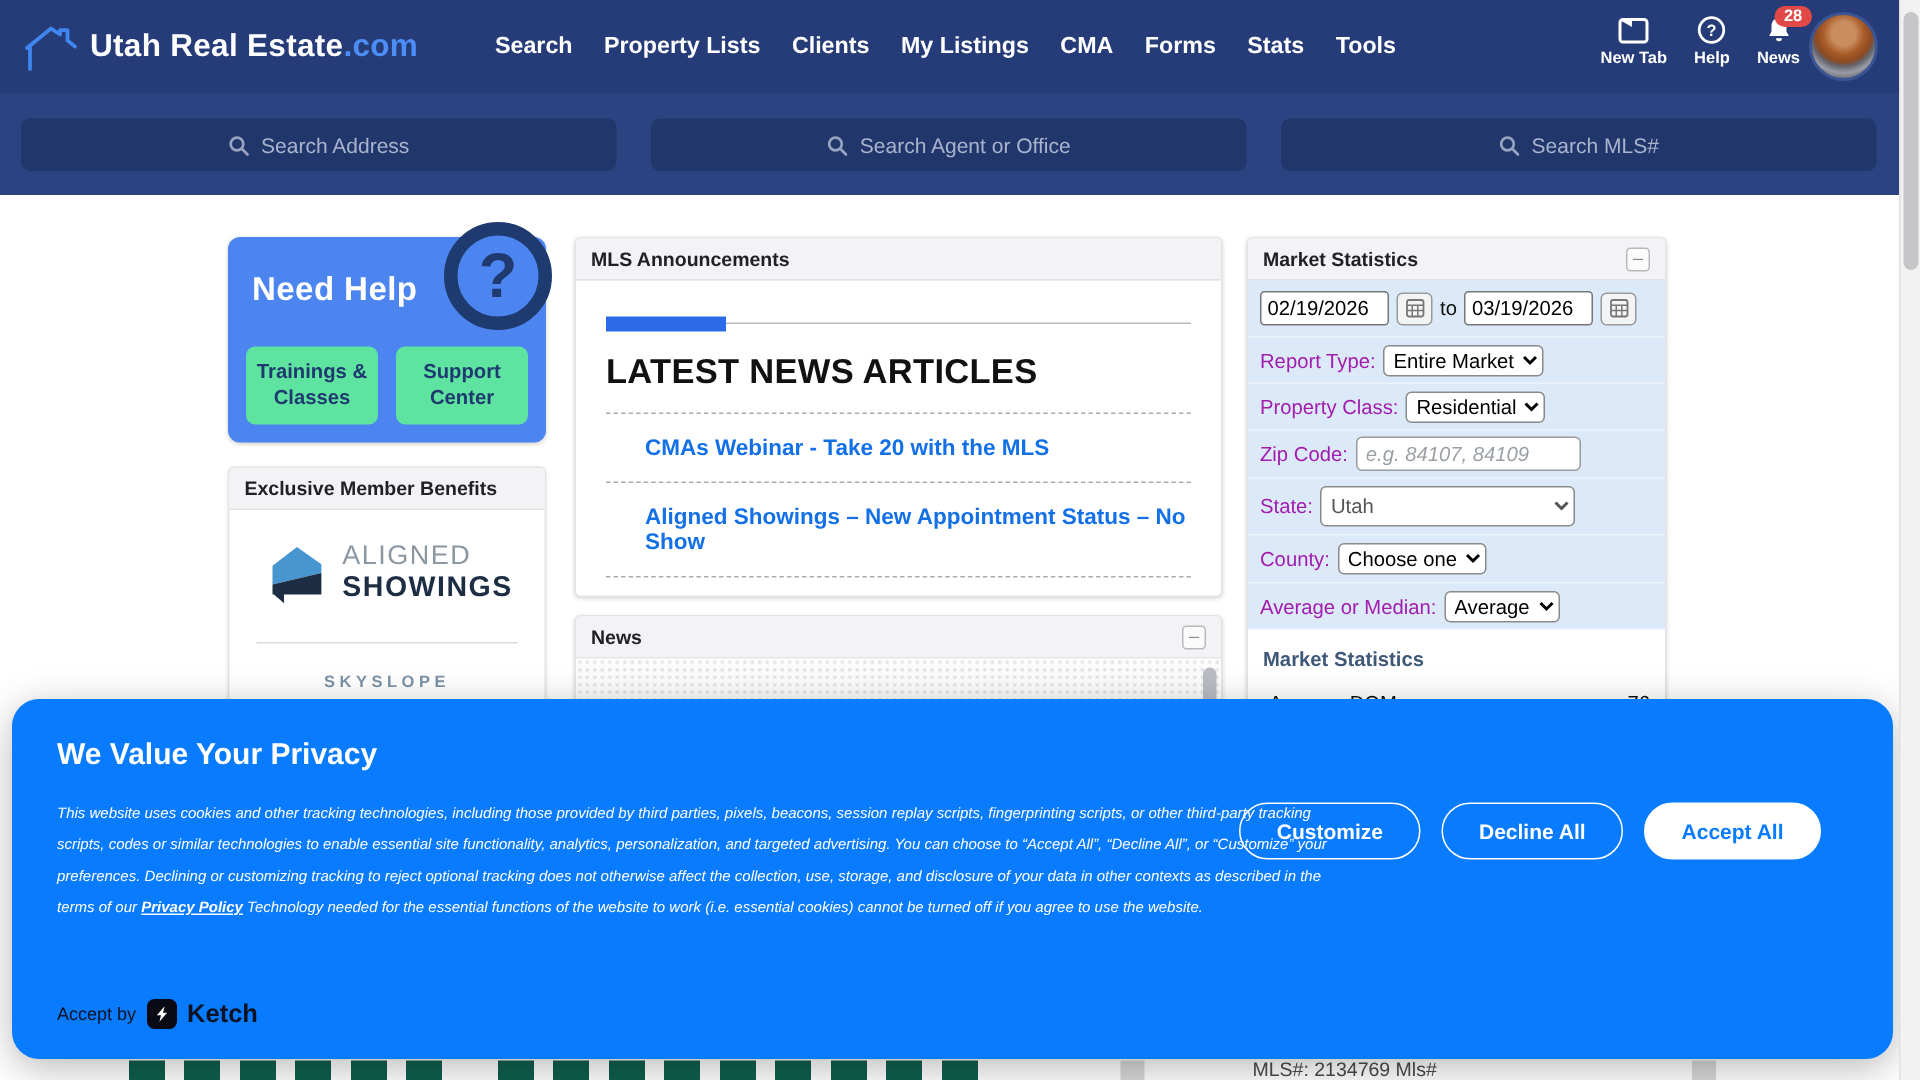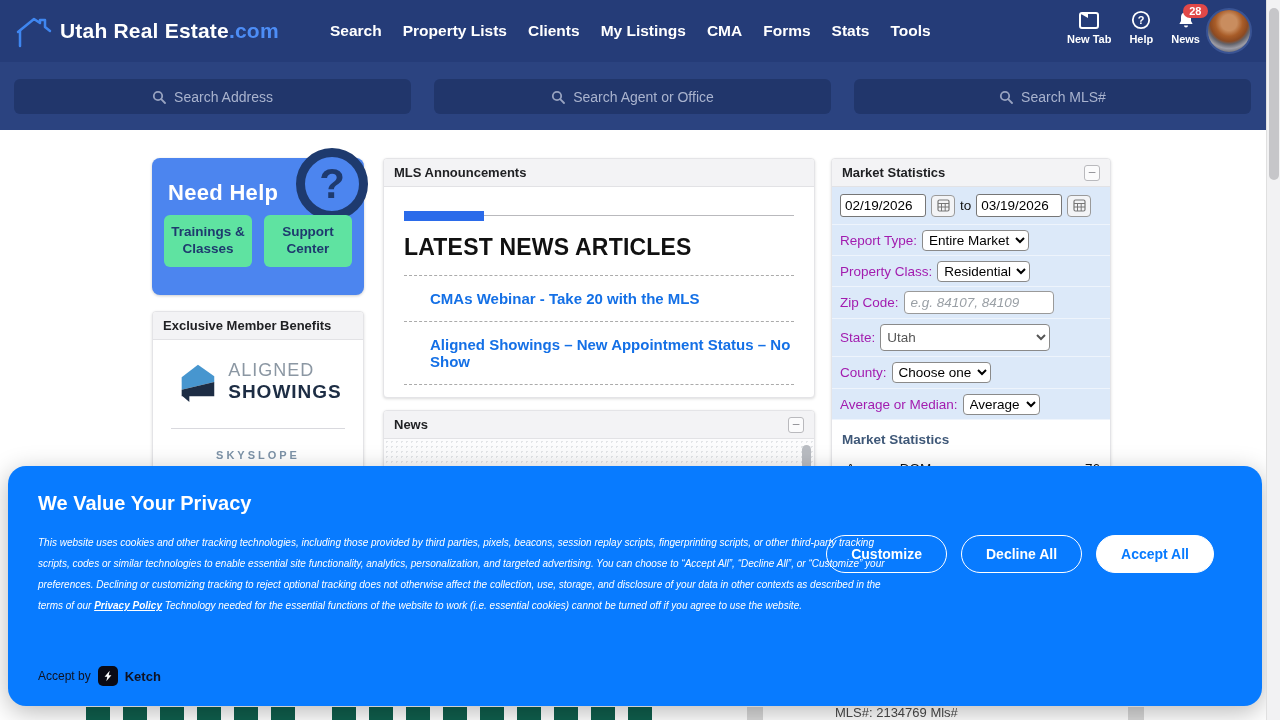--- a/index.html
+++ b/index.html
@@ -32,21 +32,21 @@
   .card-head { height:28px; background:#F3F3F5; border-bottom:1px solid #e2e2e5; display:flex; align-items:center; justify-content:space-between; padding:0 10px; }
   .card-head .ttl { font-size:13px; font-weight:bold; color:#202124; }
   .collapse-btn { width:16px; height:16px; border:1px solid #b9b9bd; border-radius:3px; background:#fbfbfc; color:#8a8a90;
                   font-size:12px; line-height:13px; text-align:center; cursor:pointer; }
 
   
   .needhelp { position:absolute; left:152px; top:158px; width:212px; height:137px; background:#4C85EF; border-radius:8px; box-shadow:0 1px 3px rgba(0,0,0,.2); }
   .nh-title { position:absolute; left:16px; top:22px; font-size:22px; font-weight:bold; color:#ffffff; letter-spacing:.3px; }
   .nh-q { position:absolute; right:-4px; top:-10px; width:72px; height:72px; border-radius:50%; border:9px solid #1E3A6E; background:#4C85EF;
           display:flex; align-items:center; justify-content:center; font-size:42px; font-weight:bold; color:#1E3A6E; }
-  .nh-btns { position:absolute; left:12px; bottom:28px; display:flex; gap:12px;margin-top:20px; }
+  .nh-btns { position:absolute; left:12px; bottom:12px; display:flex; gap:12px;margin-top:20px; }
   .nh-btn { width:88px; height:52px; background:#5FE3A1; border-radius:6px; color:#1E3A6E; font-size:13.5px; font-weight:bold;
             display:flex; align-items:center; justify-content:center; text-align:center; line-height:1.25; cursor:pointer; }
 
   
   .benefits { left:152px; top:311px; width:212px; height:300px; }
   .logo-block { display:flex; align-items:center; justify-content:center; gap:8px; padding:18px 0; }
   .as-text .l1 { font-size:18px; color:#8b97a3; letter-spacing:1px; font-weight:normal; }
   .as-text .l2 { font-size:19px; color:#1D2D44; letter-spacing:1px; font-weight:bold; }
   .benefit-divider { height:1px; background:#d9d9de; margin:6px 18px; }
   .sky { display:flex; flex-direction:column; align-items:center; padding:14px 0; }
@@ -95,21 +95,21 @@
   .ck-title { position:absolute; left:30px; top:26px; font-size:20px; font-weight:bold; color:#fff; }
   .ck-body { position:absolute; left:30px; top:66px; width:848px; font-size:10px; font-style:italic; color:#fff; line-height:21px; }
   .ck-link { font-weight:bold; text-decoration:underline; color:#fff; cursor:pointer; }
   .ck-btns { position:absolute; right:48px; top:69px; display:flex; gap:14px; }
   .ck-btn { height:38px; padding:0 24px; border-radius:19px; border:1.5px solid #ffffff; background:transparent; color:#fff;
             font-size:14px; font-weight:bold; display:flex; align-items:center; cursor:pointer; font-family:"Liberation Sans",sans-serif; }
   .ck-btn.accept { background:#ffffff; color:#087BFF; }
   .ck-powered { position:absolute; left:30px; bottom:20px; display:flex; align-items:center; gap:7px; }
   .ck-powered .pw { font-size:12px; color:#0f1222; }
   .ketch-ic { width:20px; height:20px; background:#0a0a14; border-radius:5px; display:flex; align-items:center; justify-content:center; }
-  .ck-powered .kt { font-size:13px; font-weight:bold; color:#0f1222; }
+  .ck-powered .kt { font-size:17px; font-weight:bold; color:#0f1222; }
 
   
   .pg-scroll { position:absolute; right:0; top:0; width:14px; height:720px; background:#f2f2f3; border-left:1px solid #e0e0e0; }
   .pg-thumb { position:absolute; left:2px; top:8px; width:10px; height:172px; background:#c6c6c9; border-radius:5px; }
 </style>
 </head>
 <body>
 
 <div class="topbar">
   <div class="logo">

